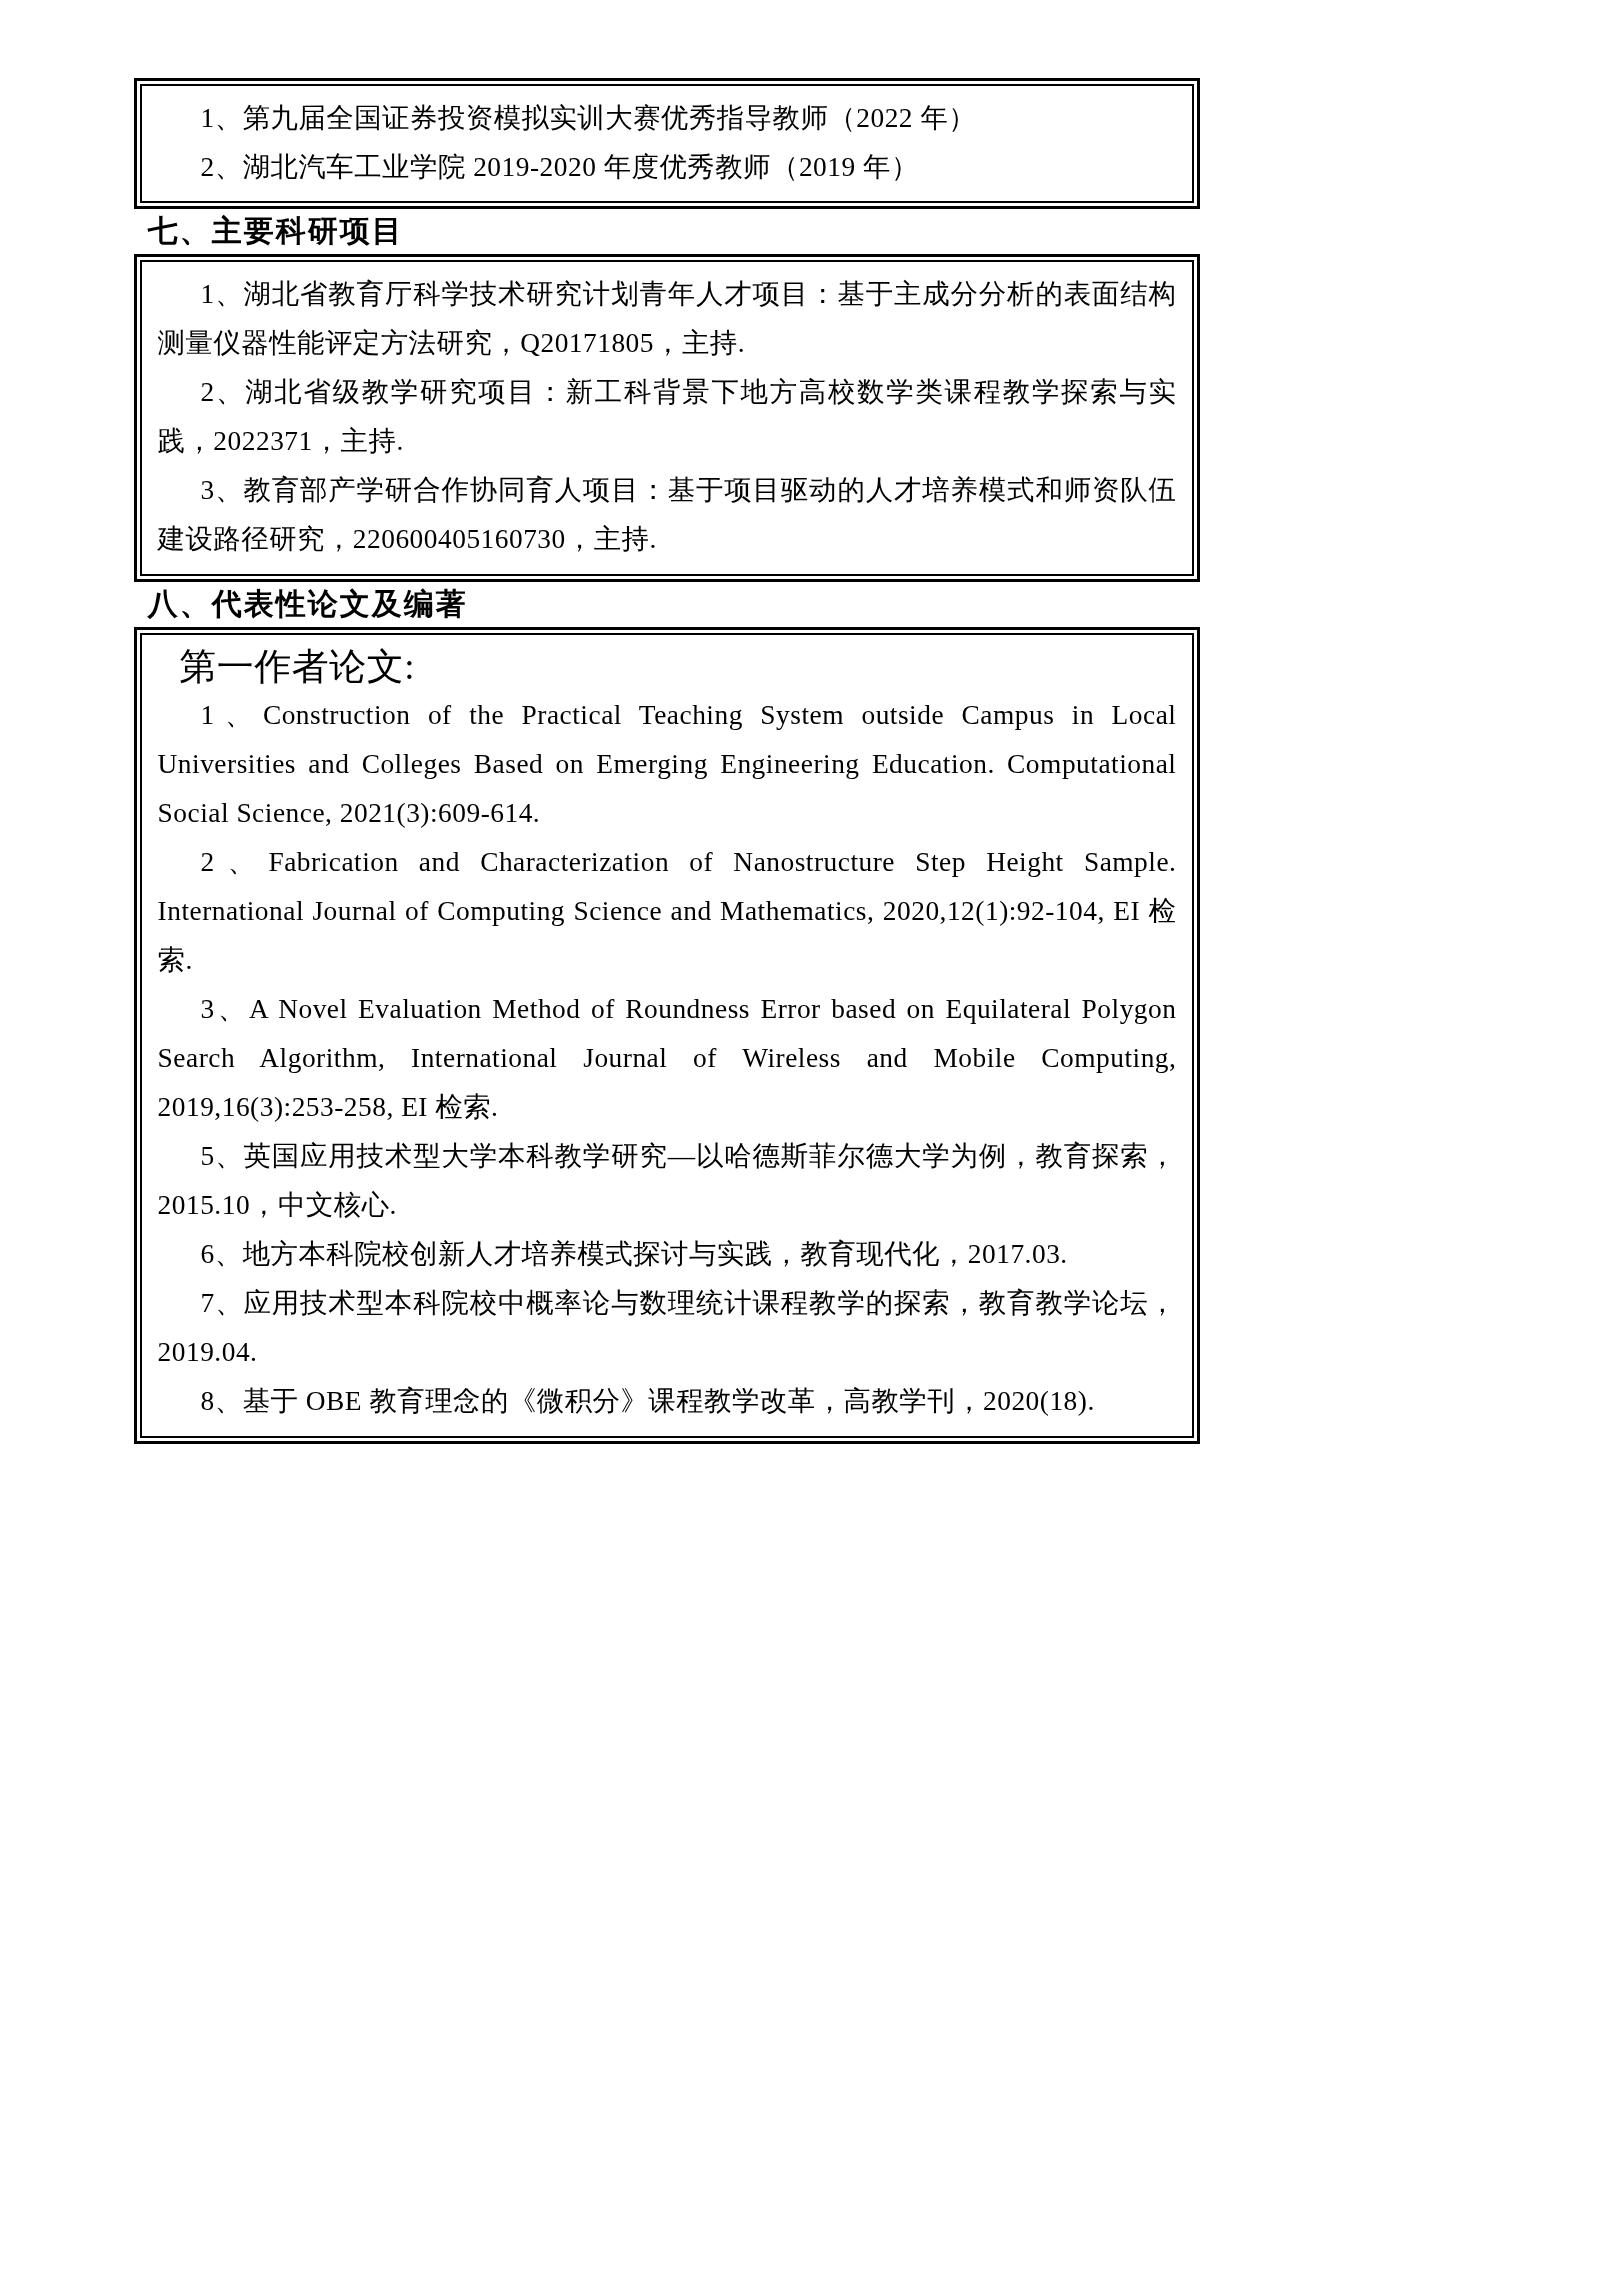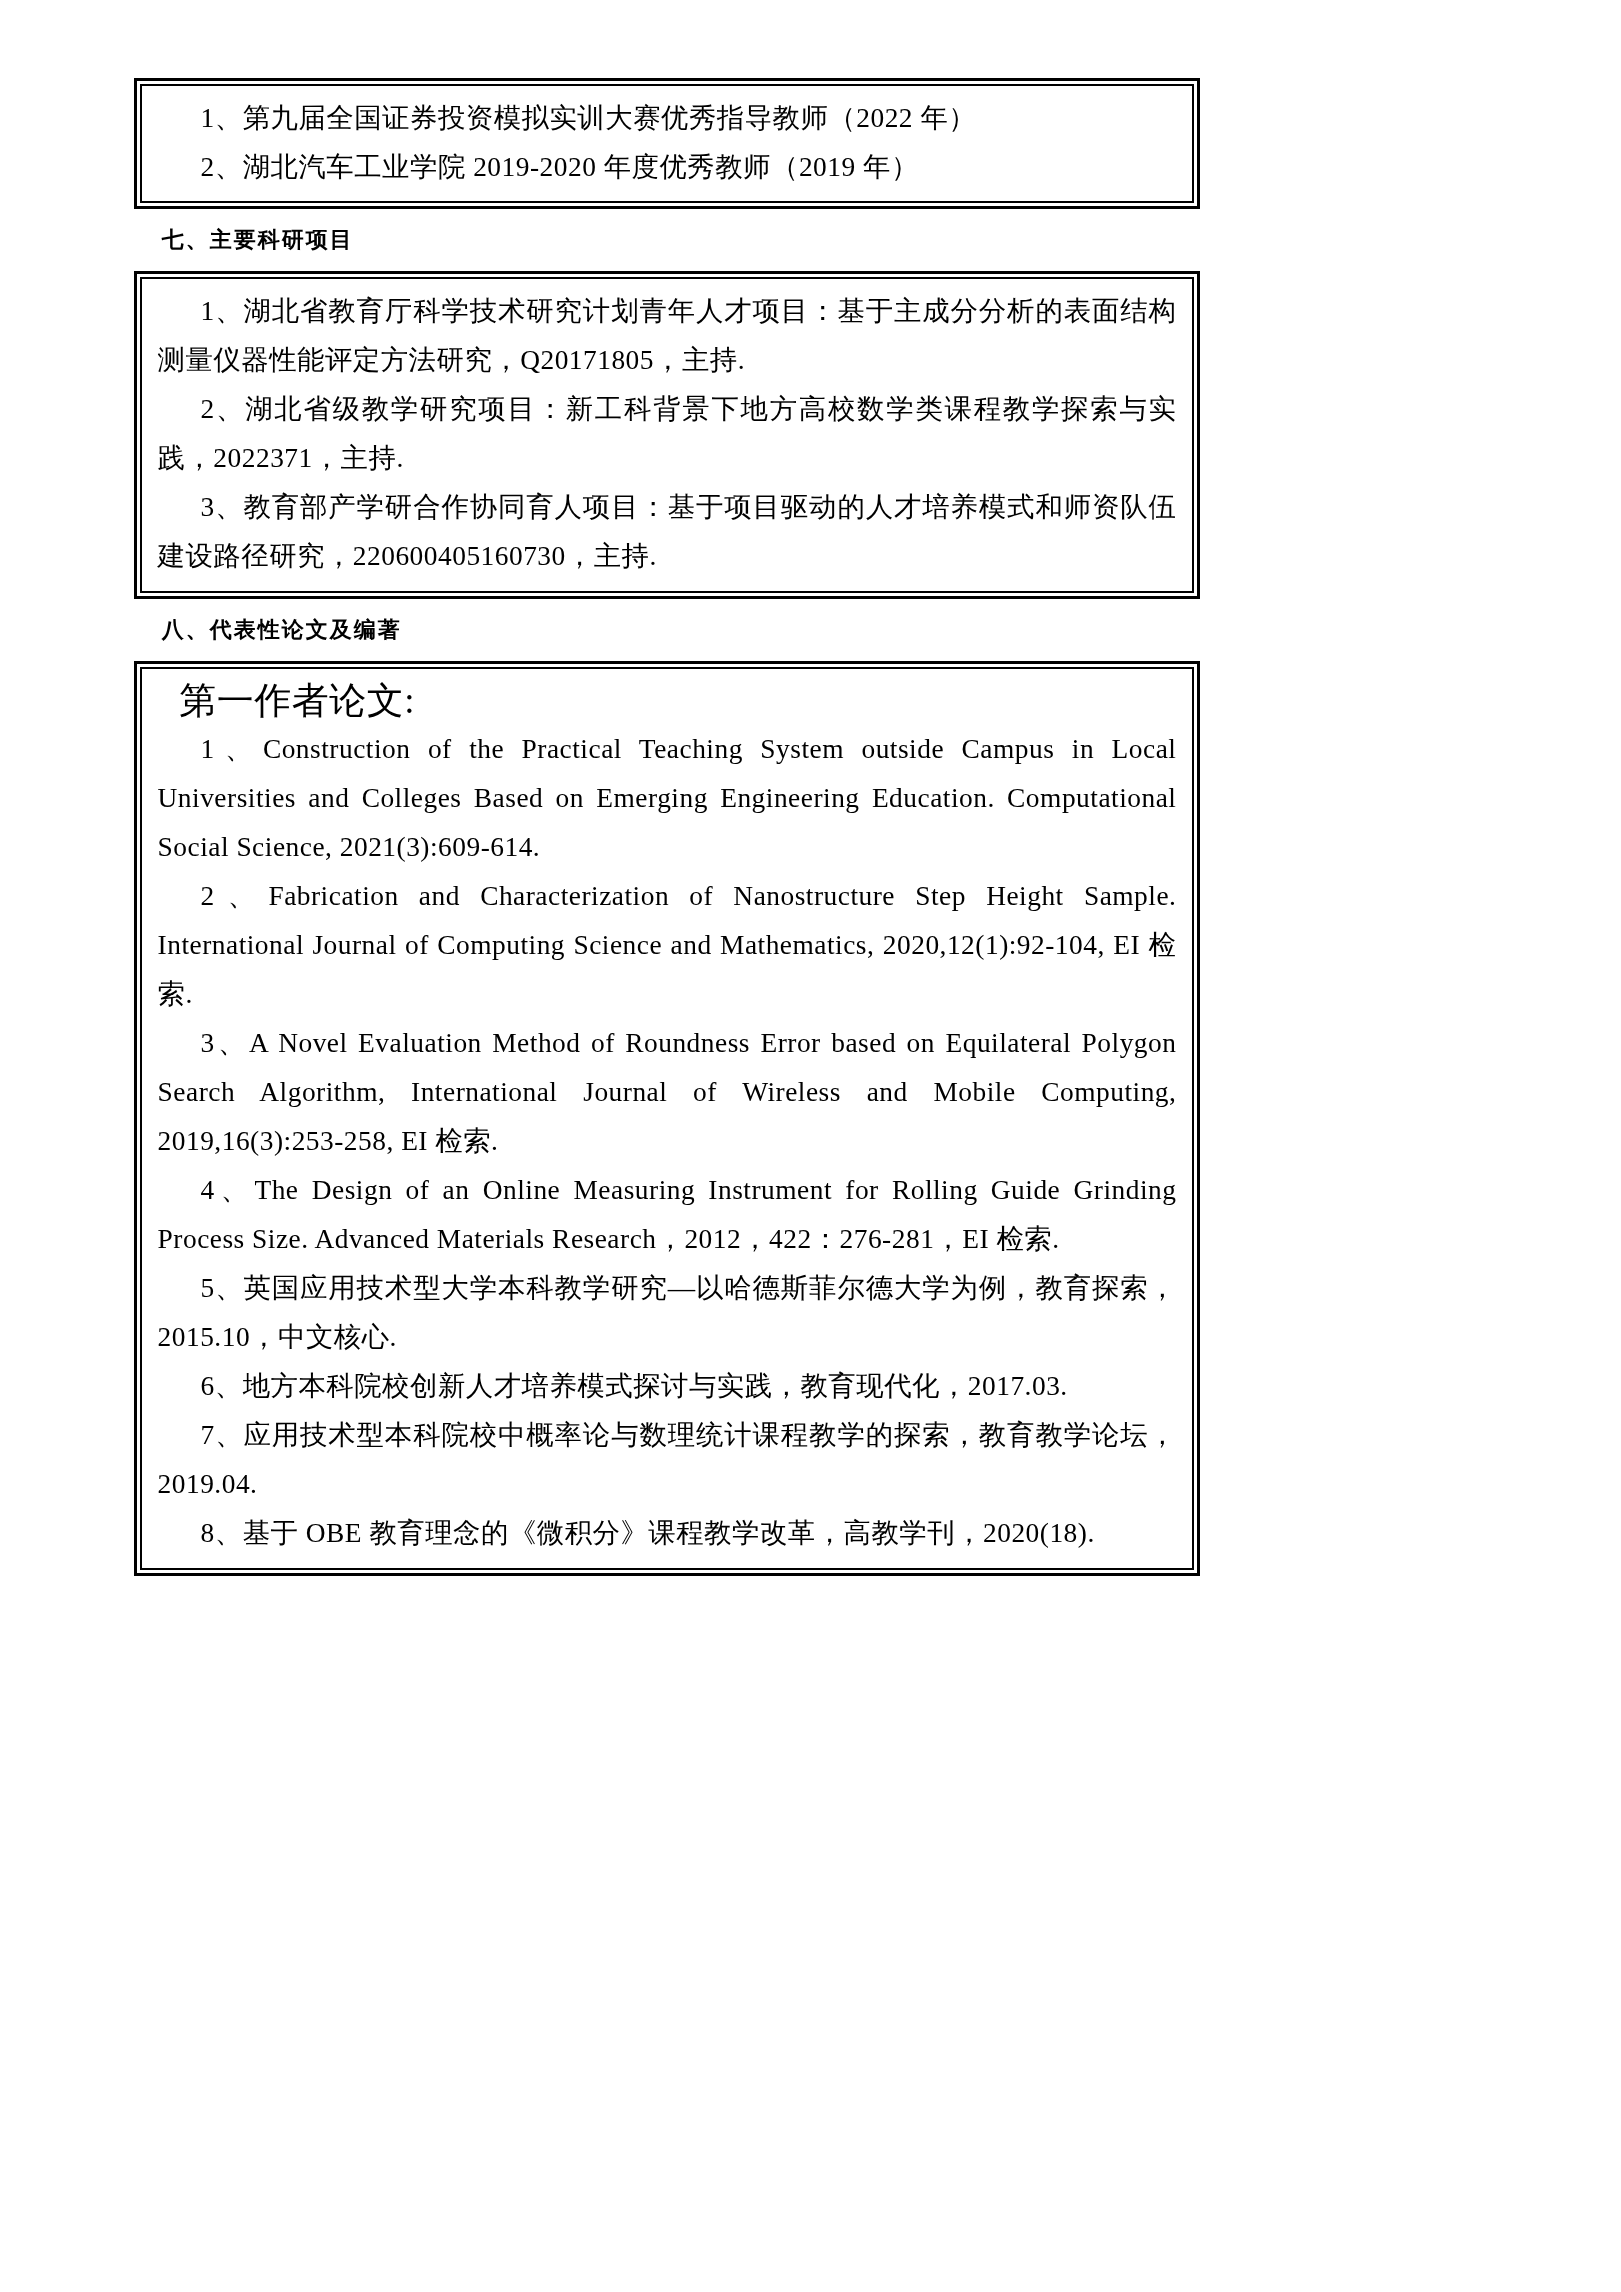--- a/index.html
+++ b/index.html
@@ -39,23 +39,23 @@
     letter-spacing: 0.5px;
   }
   p.intro {
     margin: 0;
     font-size: 37px;
     line-height: 49px;
     text-indent: 21.6px;
     letter-spacing: 0.5px;
   }
   h2.sec-heading {
-    font-size: 22px;
+    font-size: 30px;
     font-weight: bold;
-    margin: 16px;
+    margin: 2px;
     padding: 0 0 0 11.8px;
     letter-spacing: 2px;
   }
   .gap-h7  { margin-top: 69px; margin-bottom: 33px; }
   .gap-h8  { margin-top: 84px; margin-bottom: 27.4px; }
 </style>
 </head>
 <body>
 
 <div class="page">
@@ -78,21 +78,20 @@
   </div>
 
   <h2 class="sec-heading gap-h8">八、代表性论文及编著</h2>
 
   <div class="dbox">
     <div class="dbox-inner">
       <p class="intro">第一作者论文:</p>
       <p class="item">1、Construction of the Practical Teaching System outside Campus in Local Universities and Colleges Based on Emerging Engineering Education. Computational Social Science, 2021(3):609-614.</p>
       <p class="item">2、Fabrication and Characterization of Nanostructure Step Height Sample. International Journal of Computing Science and Mathematics, 2020,12(1):92-104, EI 检索.</p>
       <p class="item">3、A Novel Evaluation Method of Roundness Error based on Equilateral Polygon Search Algorithm, International Journal of Wireless and Mobile Computing, 2019,16(3):253-258, EI 检索.</p>
-      <p class="item">4、The Design of an Online Measuring Instrument for Rolling Guide Grinding Process Size. Advanced Materials Research，2012，422：276-281，EI 检索.</p>
       <p class="item">5、英国应用技术型大学本科教学研究—以哈德斯菲尔德大学为例，教育探索，2015.10，中文核心.</p>
       <p class="item">6、地方本科院校创新人才培养模式探讨与实践，教育现代化，2017.03.</p>
       <p class="item">7、应用技术型本科院校中概率论与数理统计课程教学的探索，教育教学论坛，2019.04.</p>
       <p class="item">8、基于 OBE 教育理念的《微积分》课程教学改革，高教学刊，2020(18).</p>
     </div>
   </div>
 
 </div>
 
 

